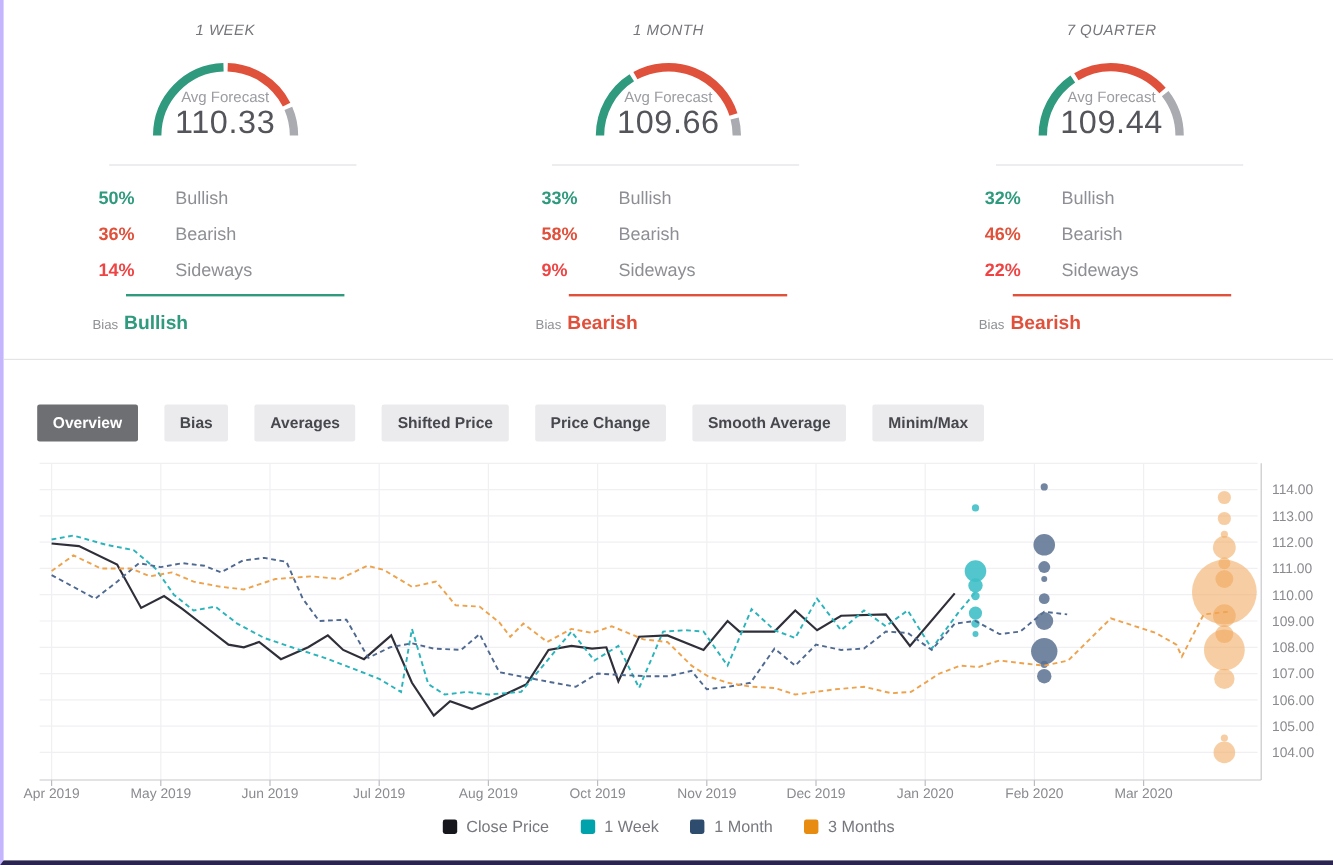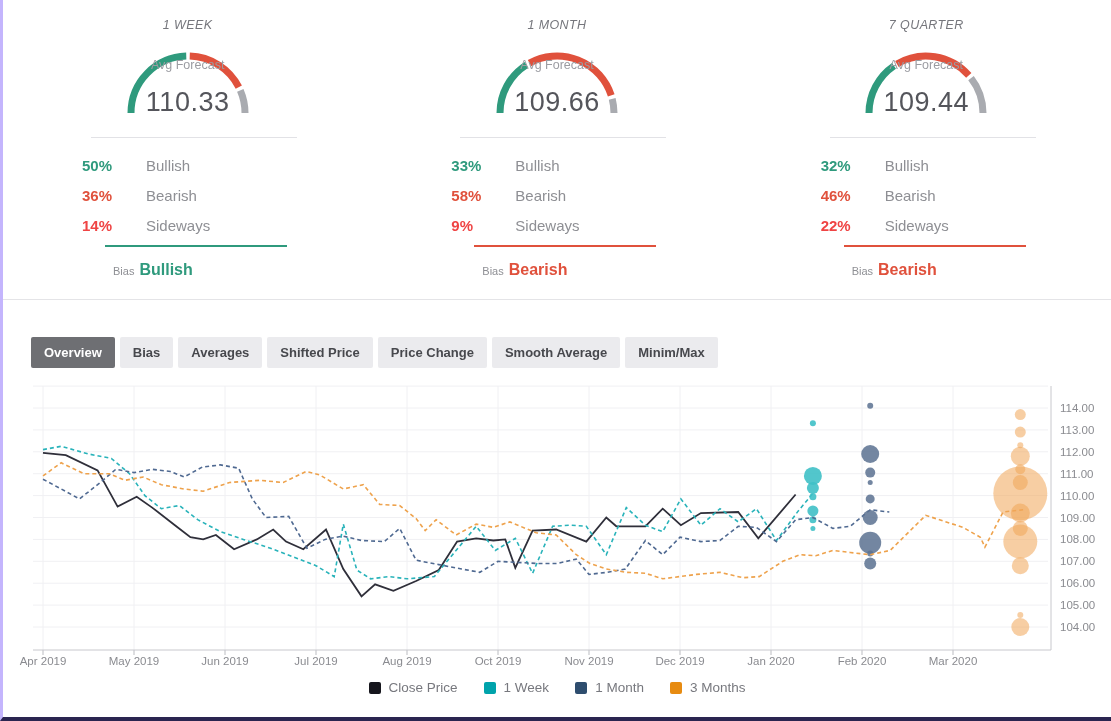--- a/index.html
+++ b/index.html
@@ -8,40 +8,40 @@
   .page { width:1111px; height:721px; background:#fff; border-left:3px solid #c4b5fd;
           border-bottom:4px solid #2a2550; overflow:hidden; }
 
   
   .cards { display:flex; padding-top:14px; }
   .card { flex:1 1 0; }
   .card-period { text-align:center; font-style:italic; font-size:12.5px; color:#75767c;
                  letter-spacing:.4px; margin-top:4px; }
   .gauge-wrap { position:relative; width:150px; margin:6px auto 0; height:82px; }
   .gauge { display:block; }
-  .avg-label { position:absolute; top:20px; left:0; width:100%; text-align:center;
+  .avg-label { position:absolute; top:36px; left:0; width:100%; text-align:center;
                font-size:12.5px; color:#9b9ca2; }
   .avg-value { position:absolute; top:49px; left:0; width:100%; text-align:center;
                font-size:27px; color:#54555b; letter-spacing:.5px; }
   .card-divider { height:1px; background:#e2e2e6; margin:17px 0 12px 88px; width:206px; }
   .stats { padding-left:79px; }
   .stat-row { display:flex; align-items:center; height:30px; font-size:15px; }
   .stat-value { width:64px; font-weight:bold; }
   .stat-label { color:#8e8f94; }
   .stat-underline { width:182px; height:2px; margin:5px 0 0 102px; }
-  .bias-row { padding-left:110px; margin-top:14px; font-size:11px; color:#8e8f94; }
+  .bias-row { padding-left:74px; margin-top:14px; font-size:11px; color:#8e8f94; }
   .bias-value { font-size:16px; font-weight:bold; margin-left:5px; }
   .v-bullish { color:#2f9a7d; } .v-bearish { color:#e0513c; } .v-sideways { color:#ef4444; }
   .u-bullish { background:#2f9a7d; } .u-bearish { background:#e0513c; }
 
   hr.full { border:0; border-top:1px solid #e4e4e7; margin:20px 0 0; }
   .updated { margin:15px 0 0 30px; font-size:13px; color:#6f7076; }
 
   
-  .tabs { display:flex; gap:5px; margin:37px 0 0 28px; }
+  .tabs { display:flex; gap:22px; margin:37px 0 0 28px; }
   .tab { padding:8px 13px; font-size:13px; font-weight:bold; color:#47484d;
          background:#ebebee; border-radius:2px; cursor:pointer; white-space:nowrap; }
   .tab.active { background:#6e6f73; color:#fff; }
 
   
   .chart-wrap { margin-top:12px; }
   .legend { display:flex; justify-content:center; align-items:center; gap:26px;
             margin-top:0; font-size:13.5px; color:#77787e; }
   .legend-item { display:flex; align-items:center; gap:8px; cursor:pointer; }
   .swatch { width:12px; height:12px; border-radius:2px; display:inline-block; }

